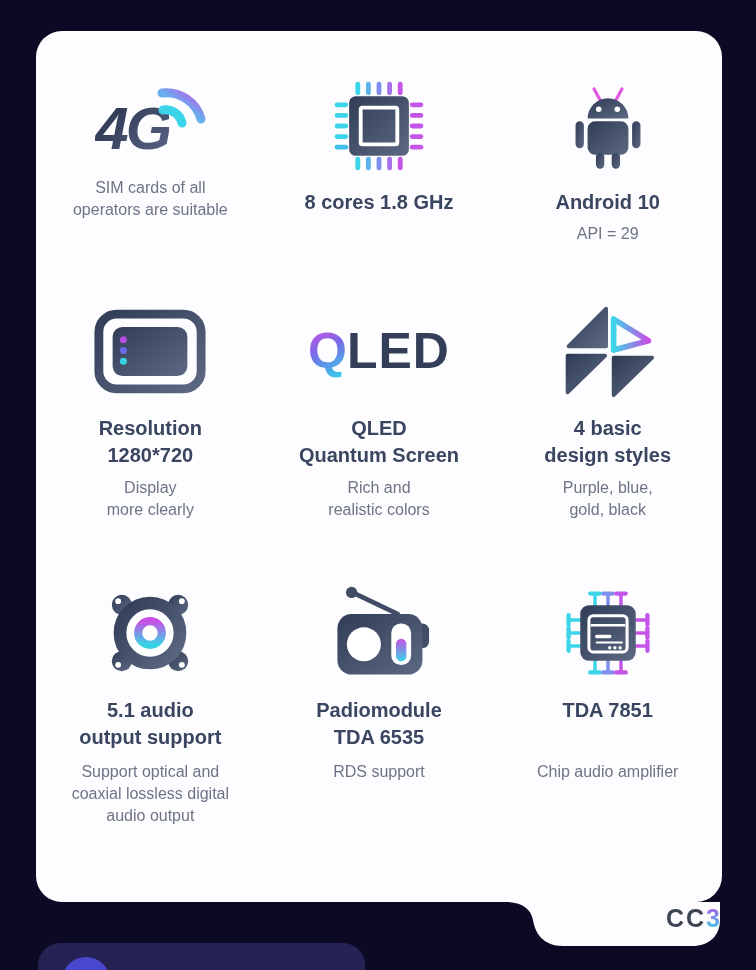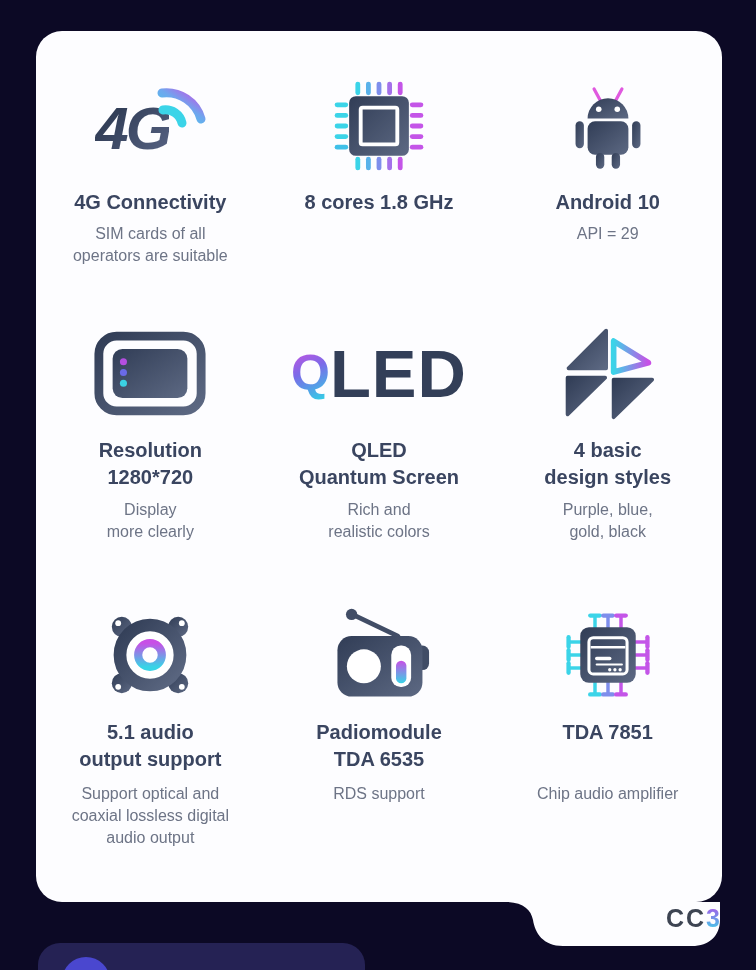--- a/index.html
+++ b/index.html
@@ -38,21 +38,21 @@
     -webkit-background-clip:text;background-clip:text;color:transparent;
   }
   .g4-arcs{position:absolute;right:18px;top:2px;}
   
   .qled-wrap{display:flex;align-items:center;}
   .qled-q{
     font-size:50px;font-weight:800;letter-spacing:0px;
     background:linear-gradient(155deg,#d24fe0 5%,#7b6ae8 45%,#30d2e6 95%);
     -webkit-background-clip:text;background-clip:text;color:transparent;
   }
-  .qled-led{font-size:67px;font-weight:800;color:#333f58;letter-spacing:1px;}
+  .qled-led{font-size:50px;font-weight:800;color:#333f58;letter-spacing:1px;}
   
   .brand-tab{position:absolute;left:498px;top:902px;width:224px;height:46px;}
   .brand-text{
     position:absolute;left:0;top:0px;width:224px;text-align:right;
     font-size:25px;font-weight:700;letter-spacing:2px;line-height:32px;
   }
   .cc{color:#3d4452;}
   .three{
     background:linear-gradient(180deg,#a55ae8 10%,#3fd0e8 95%);
     -webkit-background-clip:text;background-clip:text;color:transparent;
@@ -100,23 +100,20 @@
     <div class="cell">
       <div class="icon-zone">
         <div class="g4-wrap">
           <span class="g4-text">4G</span>
           <svg class="g4-arcs" width="58" height="50" viewBox="0 0 58 50">
             <path d="M13,13 A36,36 0 0 1 52,39" fill="none" stroke="url(#gcpd)" stroke-width="9" stroke-linecap="round"></path>
             <path d="M14,30 A17,17 0 0 1 33,43" fill="none" stroke="#3bd4e8" stroke-width="9" stroke-linecap="round"></path>
           </svg>
         </div>
       </div>
-      <div class="title-zone">
-          <div class="feat-title">4G Connectivity</div>
-        </div>
       <div class="desc-zone">
           <div class="feat-desc">SIM cards of all
 operators are suitable</div>
         </div>
     </div>
 
     <div class="cell">
       <div class="icon-zone">
         <svg width="106" height="106" viewBox="0 0 110 110">
           <rect x="30.5" y="9" width="5" height="14" rx="2.5" fill="#3bd4e8"></rect>

